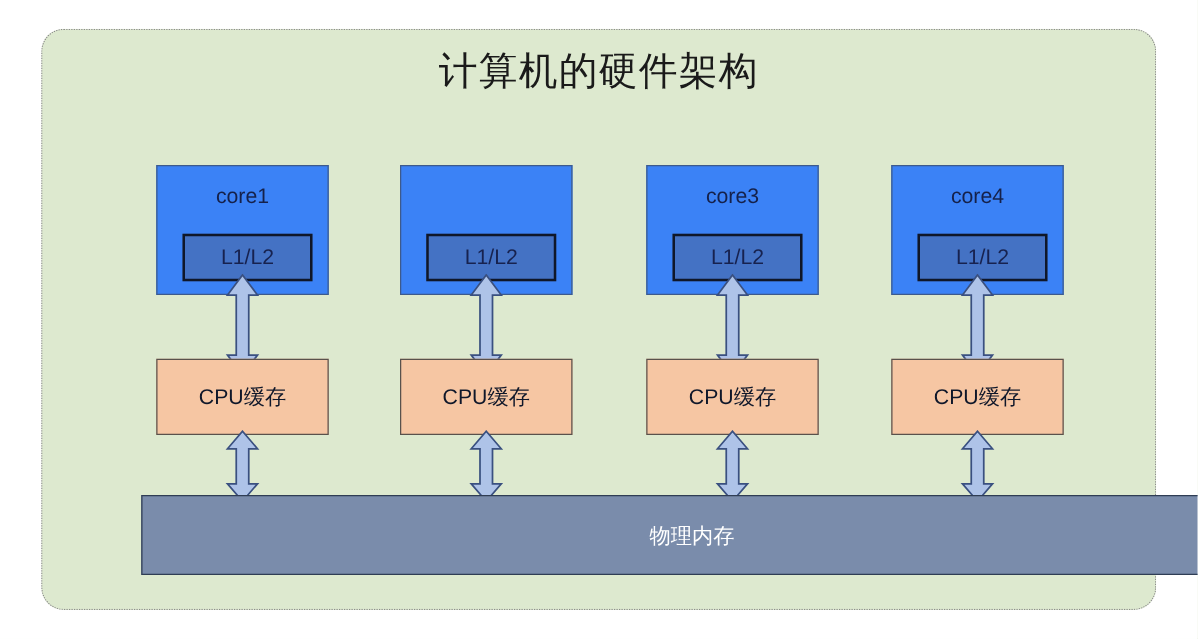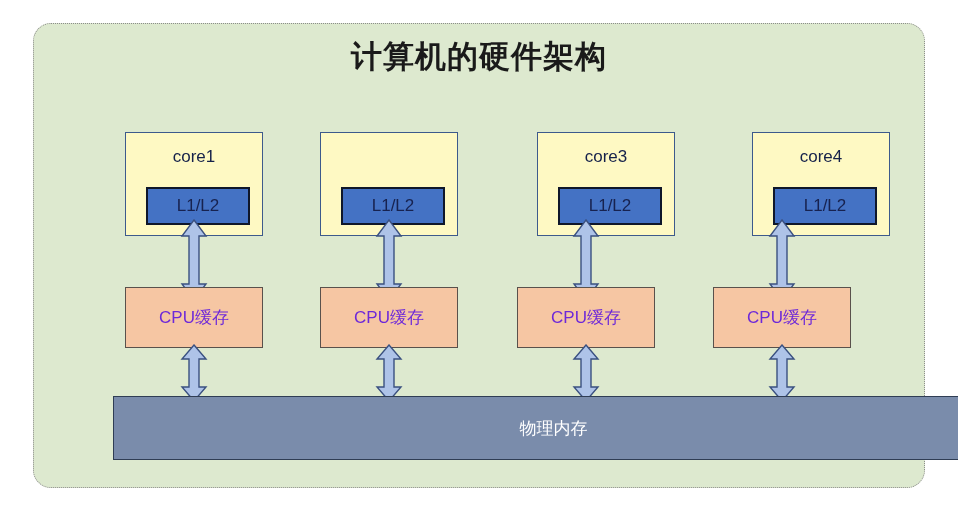--- a/index.html
+++ b/index.html
@@ -35,33 +35,33 @@
   }
 
   
   .diagram-title {
     position: absolute;
     left: 33px;
     top: 36px;
     width: 892px;
     text-align: center;
     font-size: 31px;
-    font-weight: bold;
+    font-weight: normal;
     color: #1a1a1a;
     letter-spacing: 1px;
     white-space: nowrap;
   }
 
   
   .core-box {
     position: absolute;
     top: 132px;
     width: 138px;
     height: 104px;
-    background: #fef9c3;
+    background: #3b82f6;
     border: 1px solid #3d5a8c;
     box-sizing: border-box;
   }
   .core-label {
     position: absolute;
     top: 14px;
     left: 0;
     width: 100%;
     text-align: center;
     font-size: 17px;
@@ -89,21 +89,21 @@
     top: 287px;
     width: 138px;
     height: 61px;
     background: #f6c6a3;
     border: 1px solid #59514c;
     box-sizing: border-box;
     display: flex;
     align-items: center;
     justify-content: center;
     font-size: 17px;
-    color: #6d28d9;
+    color: #0f172a;
   }
 
   
   .memory-bar {
     position: absolute;
     left: 113px;
     top: 396px;
     width: 881px;
     height: 64px;
     background: #7a8cab;
@@ -158,37 +158,37 @@
       <polygon points="14,1 26,17 19,17 19,65 26,65 14,81 2,65 9,65 9,17 2,17" fill="#aec3e8" stroke="#3a5080" stroke-width="1.4"></polygon>
     </svg>
   </div>
   <div class="cpu-cache-box" style="left:320px;">CPU缓存</div>
   <div class="arrow arrow-lower" style="left:375px;">
     <svg viewBox="0 0 28 58" width="28" height="58" preserveAspectRatio="none">
       <polygon points="14,1 26,15 19,15 19,43 26,43 14,57 2,43 9,43 9,15 2,15" fill="#aec3e8" stroke="#3a5080" stroke-width="1.4"></polygon>
     </svg>
   </div>
 
-  <div class="core-box" style="left:517px;margin-left:20px;">
+  <div class="core-box" style="left:517px;">
     <div class="core-label">core3</div>
     <div class="cache-l12">L1/L2</div>
   </div>
   <div class="arrow arrow-upper" style="left:572px;">
     <svg viewBox="0 0 28 82" width="28" height="82" preserveAspectRatio="none">
       <polygon points="14,1 26,17 19,17 19,65 26,65 14,81 2,65 9,65 9,17 2,17" fill="#aec3e8" stroke="#3a5080" stroke-width="1.4"></polygon>
     </svg>
   </div>
   <div class="cpu-cache-box" style="left:517px;">CPU缓存</div>
   <div class="arrow arrow-lower" style="left:572px;">
     <svg viewBox="0 0 28 58" width="28" height="58" preserveAspectRatio="none">
       <polygon points="14,1 26,15 19,15 19,43 26,43 14,57 2,43 9,43 9,15 2,15" fill="#aec3e8" stroke="#3a5080" stroke-width="1.4"></polygon>
     </svg>
   </div>
 
-  <div class="core-box" style="left:752px;">
+  <div class="core-box" style="left:713px;">
     <div class="core-label">core4</div>
     <div class="cache-l12">L1/L2</div>
   </div>
   <div class="arrow arrow-upper" style="left:768px;">
     <svg viewBox="0 0 28 82" width="28" height="82" preserveAspectRatio="none">
       <polygon points="14,1 26,17 19,17 19,65 26,65 14,81 2,65 9,65 9,17 2,17" fill="#aec3e8" stroke="#3a5080" stroke-width="1.4"></polygon>
     </svg>
   </div>
   <div class="cpu-cache-box" style="left:713px;">CPU缓存</div>
   <div class="arrow arrow-lower" style="left:768px;">

